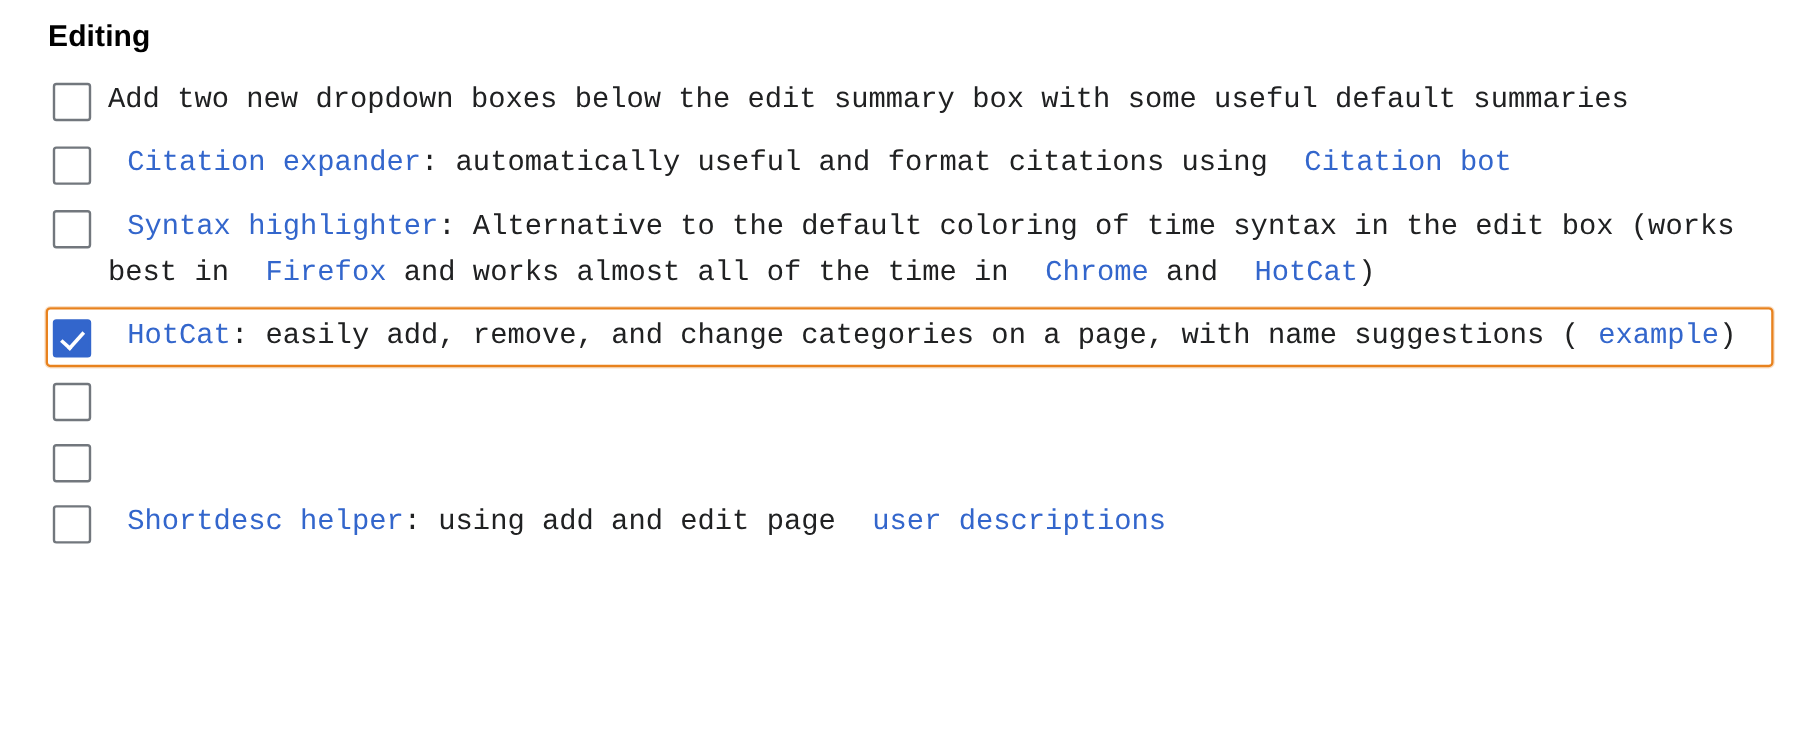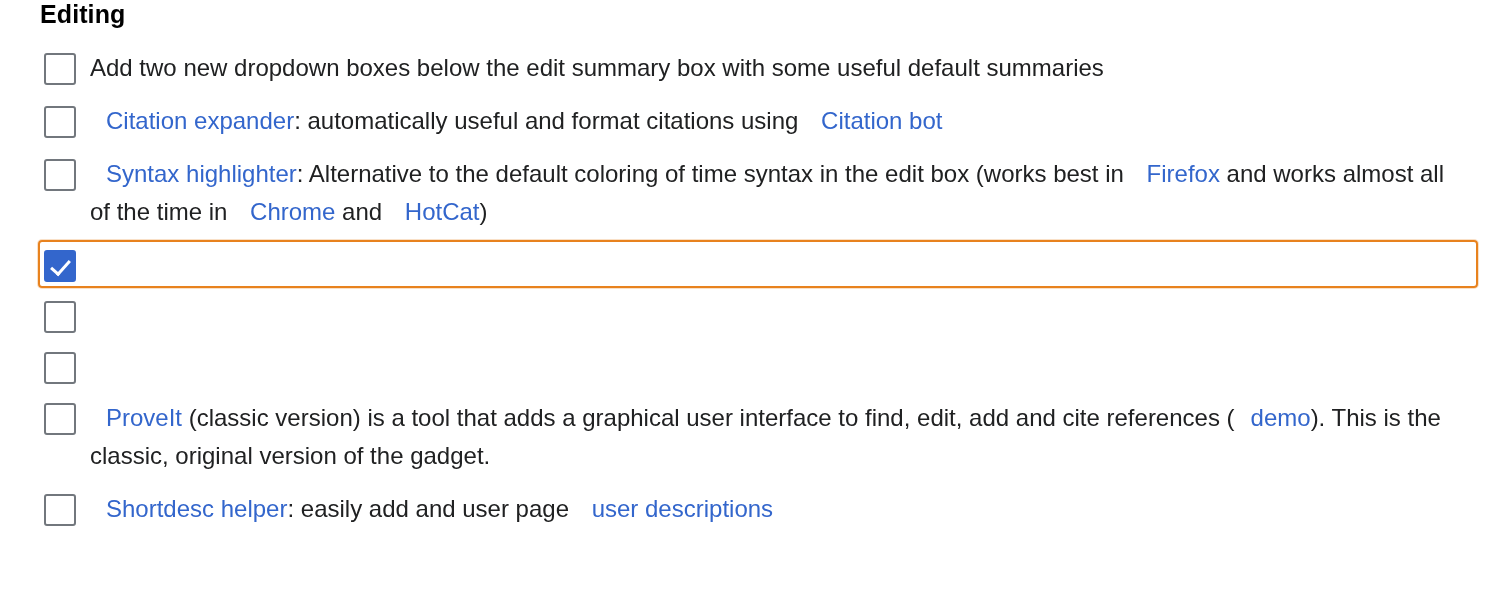--- a/index.html
+++ b/index.html
@@ -8,34 +8,35 @@
     background: #ffffff;
   }
   body {
     width: 1506px;
     height: 612px;
     font-family: "Liberation Sans", sans-serif;
     color: #202122;
     overflow: hidden;
   }
   .page {
-    padding: 0 0 0 38px;
+    padding: 16px 0 0 38px;
     box-sizing: border-box;
   }
   .section-title {
     font-size: 25px;
     font-weight: bold;
     color: #000000;
     margin: 0 0 14px 2px;
     letter-spacing: 0.1px;
   }
   .gadget-list {
     list-style: none;
     margin: 0;
     padding: 0;
+    font-family: Liberation Mono, monospace;
   }
   .gadget-row {
     display: flex;
     align-items: flex-start;
     padding: 4px 0 4px 4px;
     margin: 0 0 3px 0;
     border: 2px solid transparent;
     border-radius: 4px;
     box-sizing: border-box;
     max-width: 1440px;
@@ -97,29 +98,26 @@
       <li class="gadget-row">
         <span class="cbox"></span>
         <span class="gtext"><a class="lnk">Citation expander</a><span>: automatically useful and format citations using </span><a class="lnk">Citation bot</a></span>
       </li>
       <li class="gadget-row">
         <span class="cbox"></span>
         <span class="gtext"><a class="lnk">Syntax highlighter</a><span>: Alternative to the default coloring of time syntax in the edit box (works best in </span><a class="lnk">Firefox</a><span> and works almost all of the time in </span><a class="lnk">Chrome</a><span> and </span><a class="lnk">HotCat</a><span>)</span></span>
       </li>
       <li class="gadget-row highlight">
         <span class="cbox checked"></span>
+        <span class="gtext"><a class="lnk">HotCat</a><span>: easily add, remove, and change categories on a page, with name suggestions (</span><a class="lnk">example</a><span>)</span></span>
       </li>
       <li class="gadget-row">
         <span class="cbox"></span>
       </li>
       <li class="gadget-row">
         <span class="cbox"></span>
       </li>
       <li class="gadget-row">
         <span class="cbox"></span>
-        <span class="gtext"><a class="lnk">ProveIt</a><span> (classic version) is a tool that adds a graphical user interface to find, edit, add and cite references (</span><a class="lnk">demo</a><span>). This is the classic, original version of the gadget.</span></span>
-      </li>
-      <li class="gadget-row">
-        <span class="cbox"></span>
-        <span class="gtext"><a class="lnk">Shortdesc helper</a><span>: easily add and user page </span><a class="lnk">user descriptions</a></span>
+        <span class="gtext"><a class="lnk">Shortdesc helper</a><span>: using add and edit page </span><a class="lnk">user descriptions</a></span>
       </li>
     </ul>
 </div>
 
 </body></html>

